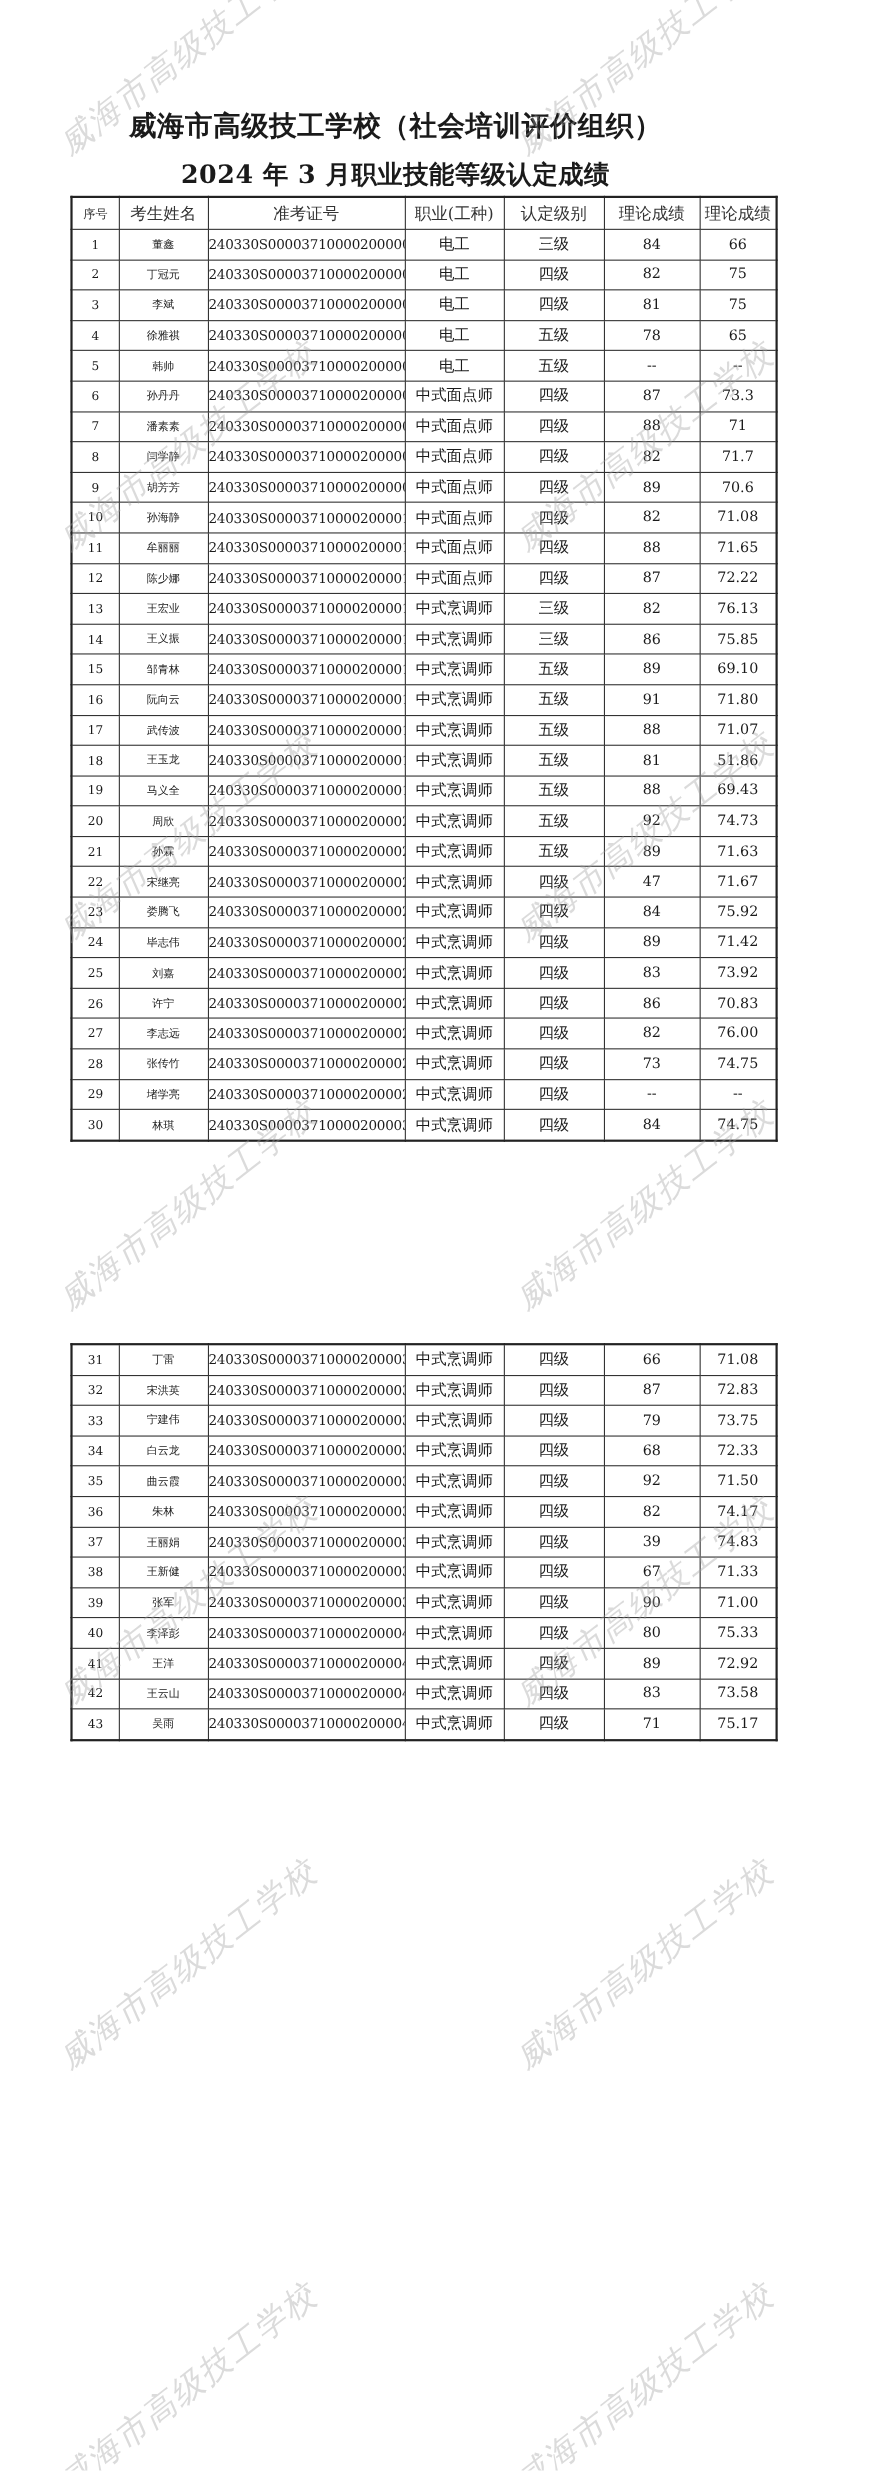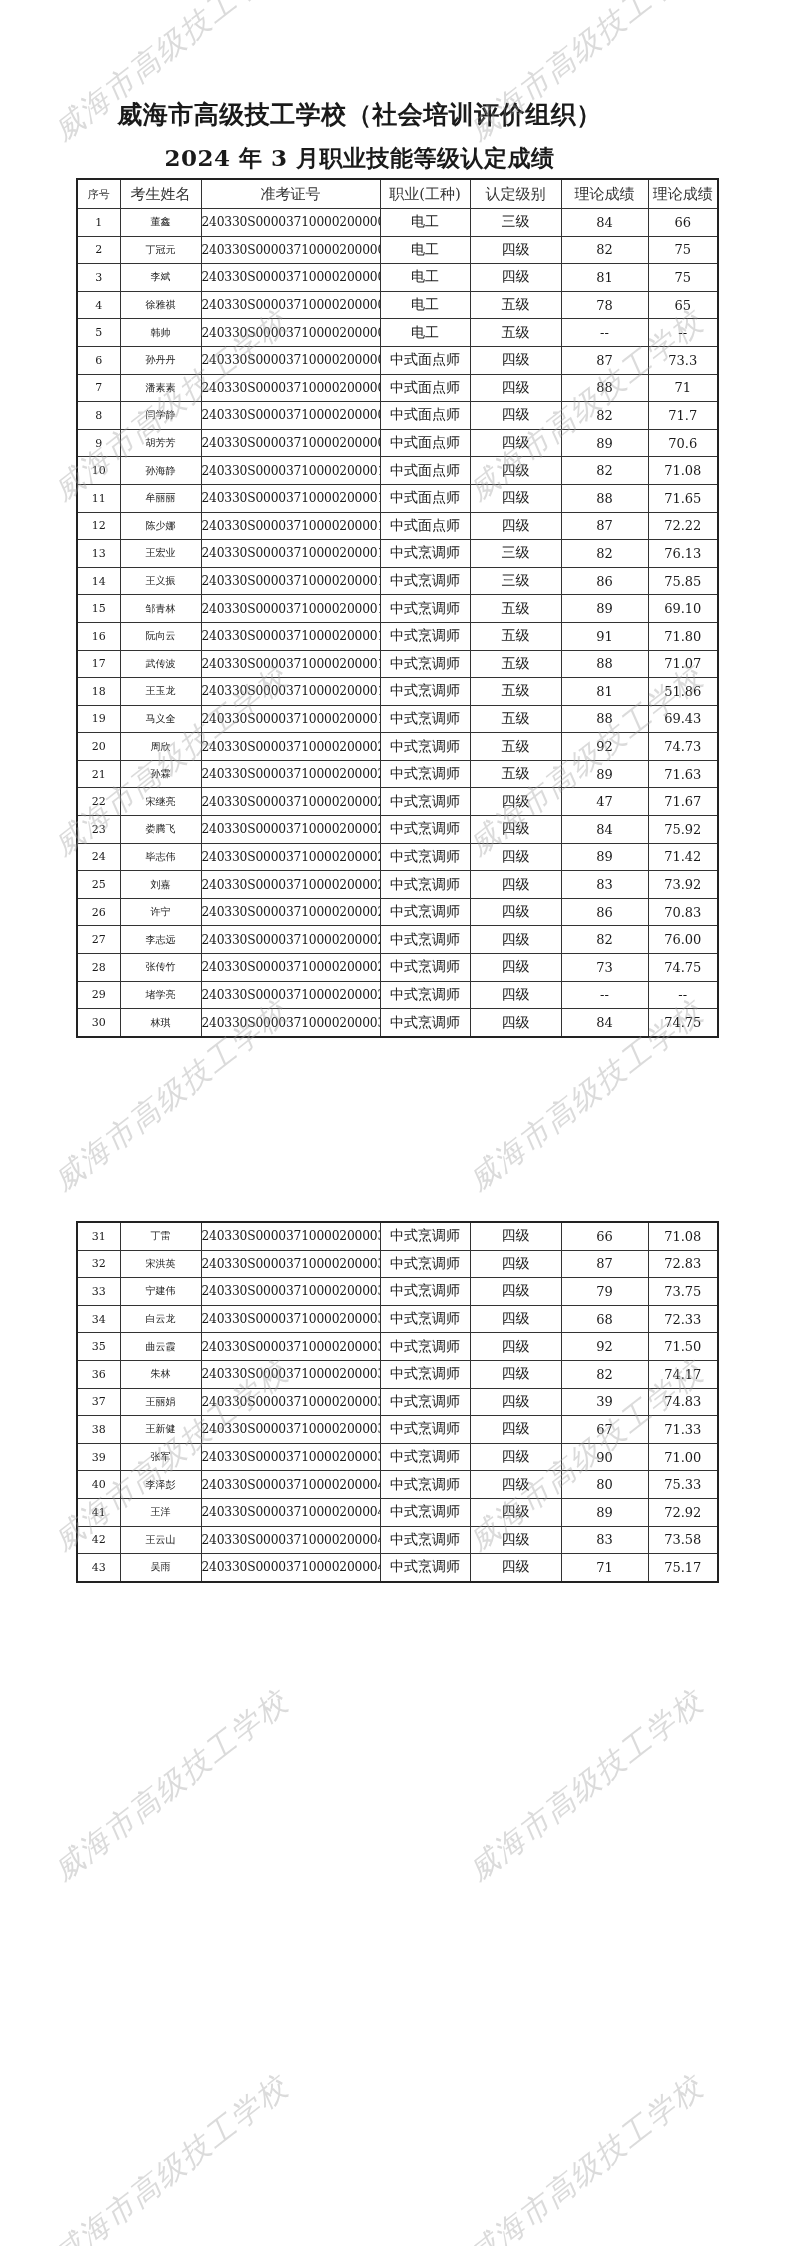--- a/index.html
+++ b/index.html
@@ -41,21 +41,21 @@
       font-size: 25px;
       letter-spacing: 0.5px;
     }
     .title-2 {
       top: 143px;
       font-size: 23px;
       letter-spacing: 0.5px;
     }
     table.grades {
       position: absolute;
-      left: 76px;
+      left: 64px;
       border-collapse: collapse;
       table-layout: fixed;
       width: 641px;
       z-index: 1;
       font-size: 12.5px;
     }
     table.grades td, table.grades th {
       border: 1px solid #333;
       text-align: center;
       padding: 0;

